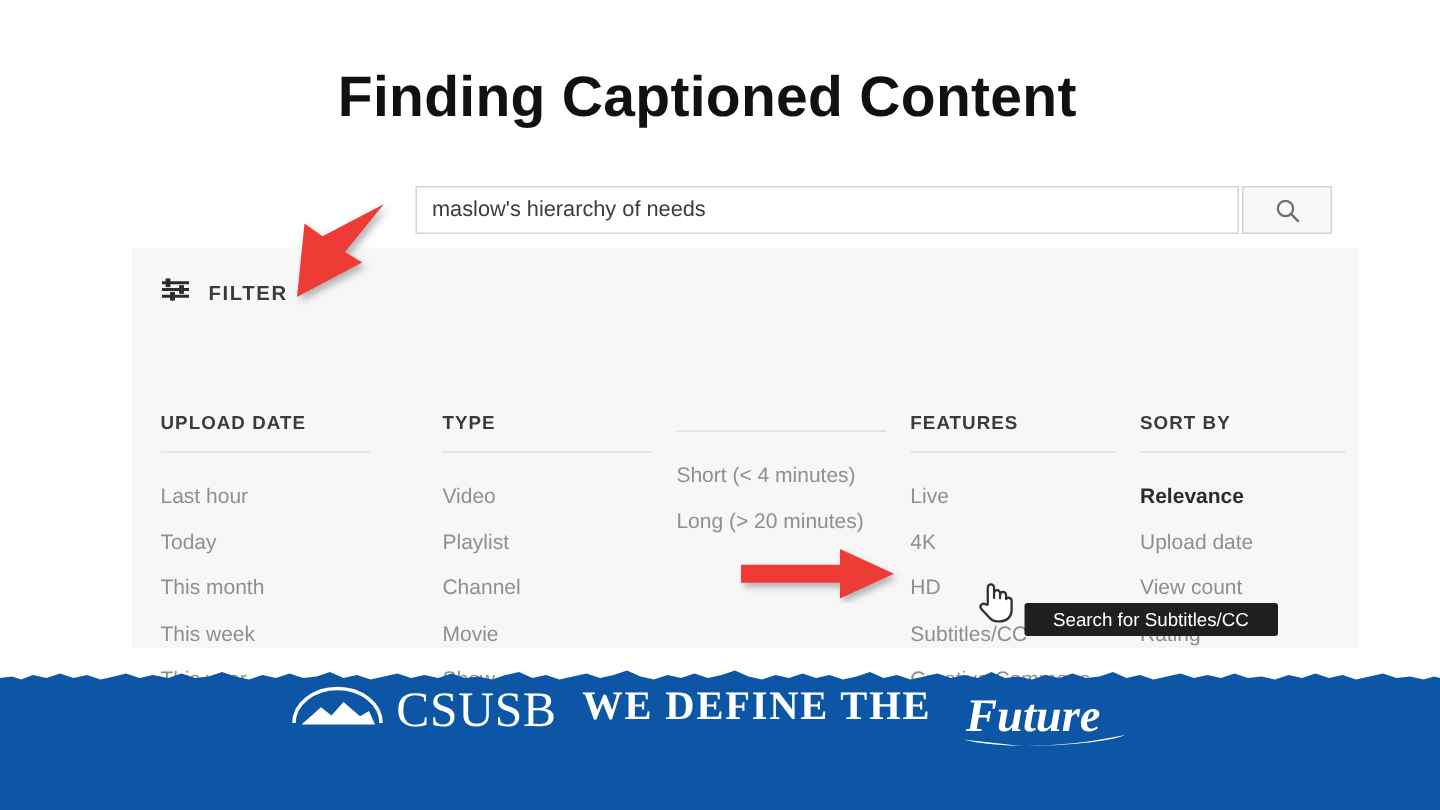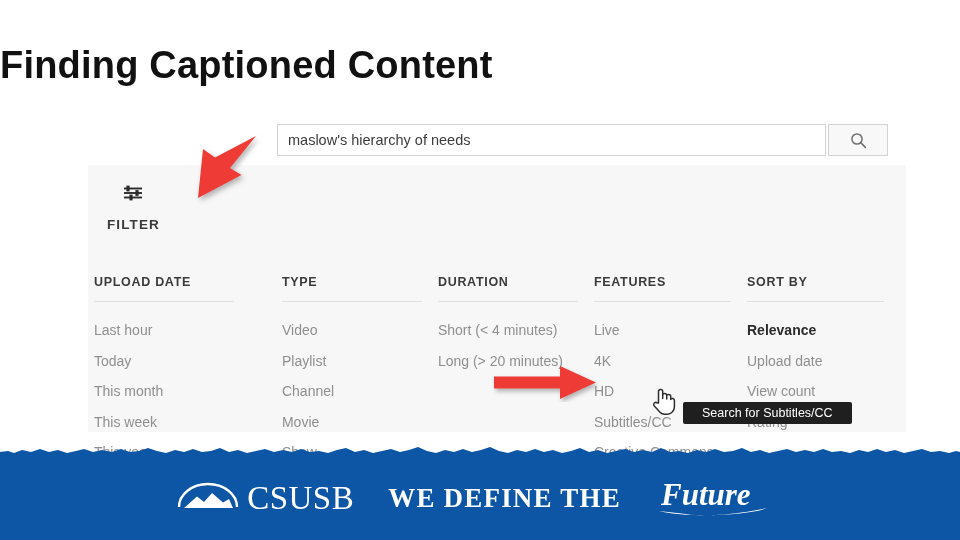--- a/index.html
+++ b/index.html
@@ -11,24 +11,24 @@
     height: 540px;
     background: #ffffff;
     font-family: "Liberation Sans", sans-serif;
     overflow: hidden;
     position: relative;
   }
 
   
   .slide-title {
     position: absolute;
-    left: 0;
+    left: 12px;
     top: 44px;
     width: 919px;
-    text-align: left;
+    text-align: center;
     font-size: 38px;
     font-weight: bold;
     color: #111111;
     letter-spacing: 0.2px;
     white-space: nowrap;
   }
 
   
   .shot {
     position: absolute;
@@ -88,38 +88,36 @@
     background: #f7f7f7;
   }
 
   .filter-bar {
     position: absolute;
     left: 19px;
     top: 20px;
     display: flex;
     align-items: center;
     gap: 12px;
-    flex-direction: column;
   }
   .filter-icon { display: block; }
   .filter-label {
     font-size: 13.5px;
     font-weight: bold;
     color: #3b3b3b;
     letter-spacing: 1.1px;
   }
 
   
   .columns {
     position: absolute;
-    left: 6px;
+    left: 19px;
     top: 110px;
     width: 790px;
     display: flex;
-    justify-content: flex-end;
   }
   .column { position: relative; }
   .col-0 { width: 164px; }
   .col-1 { width: 164px; margin-left: 32px; }
   .col-2 { width: 164px; }
   .col-3 { width: 161px; }
   .col-4 { width: 137px; }
 
   .col-head {
     font-size: 12.5px;
@@ -205,23 +203,23 @@
     height: 16px;
     display: block;
   }
   .footer-inner {
     position: absolute;
     left: 0;
     top: 0;
     width: 960px;
     height: 83px;
     display: flex;
-    align-items: center;
+    align-items: flex-start;
     justify-content: center;
-    gap: 34px;
+    gap: 17px;
   }
   .logo-lockup {
     display: flex;
     align-items: center;
     gap: 8px;
   }
   .logo-mark { display: block; }
   .logo-word {
     font-family: "Liberation Serif", serif;
     font-size: 33px;
@@ -294,21 +292,20 @@
         <div class="opt-list">
           <div class="opt">Video</div>
           <div class="opt">Playlist</div>
           <div class="opt">Channel</div>
           <div class="opt">Movie</div>
           <div class="opt">Show</div>
         </div>
       </div>
 
       <div class="column col-2">
-        <div class="col-head">DURATION</div>
         <div class="col-rule r2"></div>
         <div class="opt-list">
           <div class="opt">Short (&lt; 4 minutes)</div>
           <div class="opt">Long (&gt; 20 minutes)</div>
         </div>
       </div>
 
       <div class="column col-3">
         <div class="col-head">FEATURES</div>
         <div class="col-rule r3"></div>

